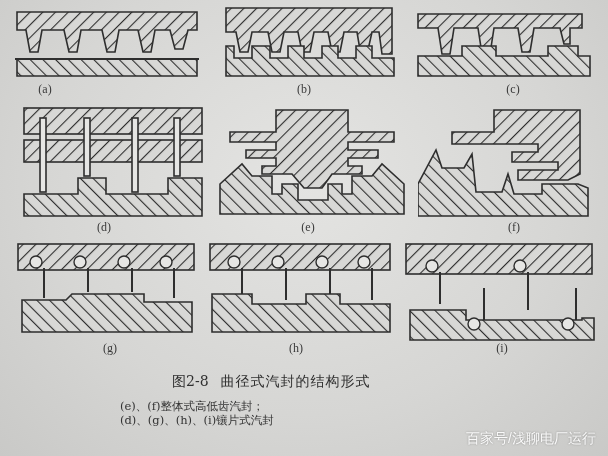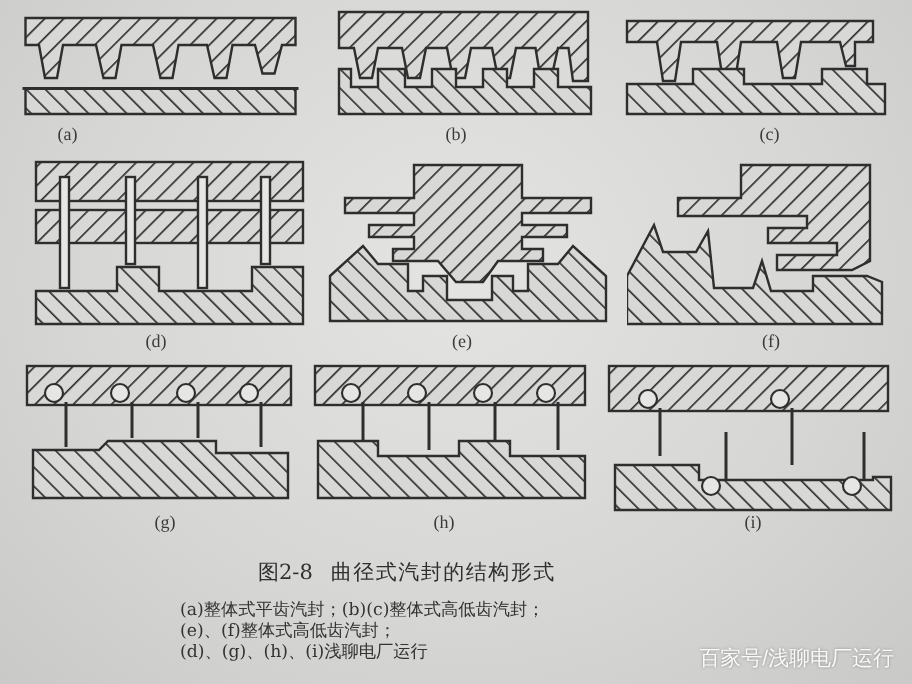--- a/index.html
+++ b/index.html
@@ -171,19 +171,18 @@
           <circle cx="166" cy="84" r="6"></circle>
       </g>
     </svg>
     <span class="sub-label" style="left:100px;top:101px;">(i)</span>
   </div>
 
   <div class="caption-title">
     <span class="num">图2-8</span><span>曲径式汽封的结构形式</span>
   </div>
   <div class="caption-lines">
-    <div>(a)整体式平齿汽封；(b)(c)整体式高低齿汽封；</div>
     <div>(e)、(f)整体式高低齿汽封；</div>
-    <div>(d)、(g)、(h)、(i)浅聊电厂运行</div>
+    <div>(d)、(g)、(h)、(i)镶片式汽封</div>
   </div>
 
   <div class="watermark">百家号/浅聊电厂运行</div>
 </div>
 
 </body></html>

